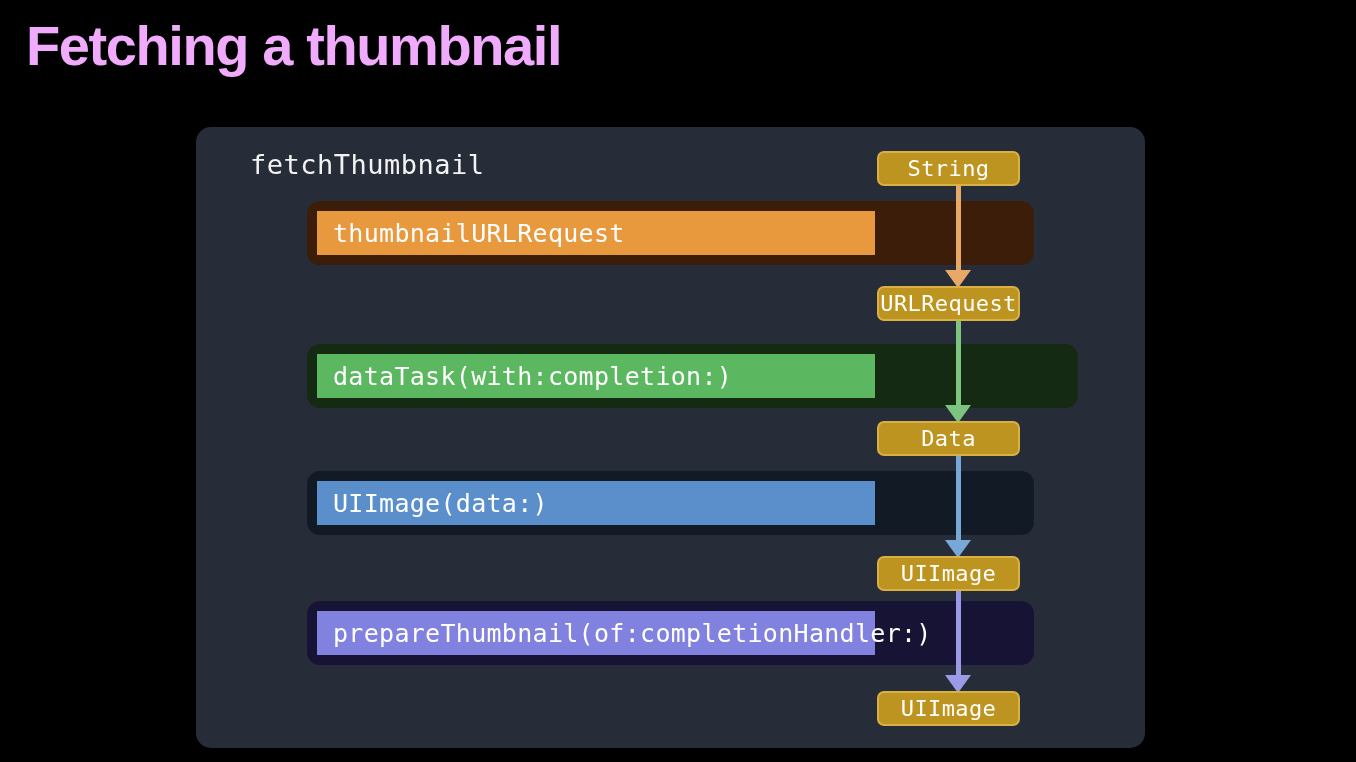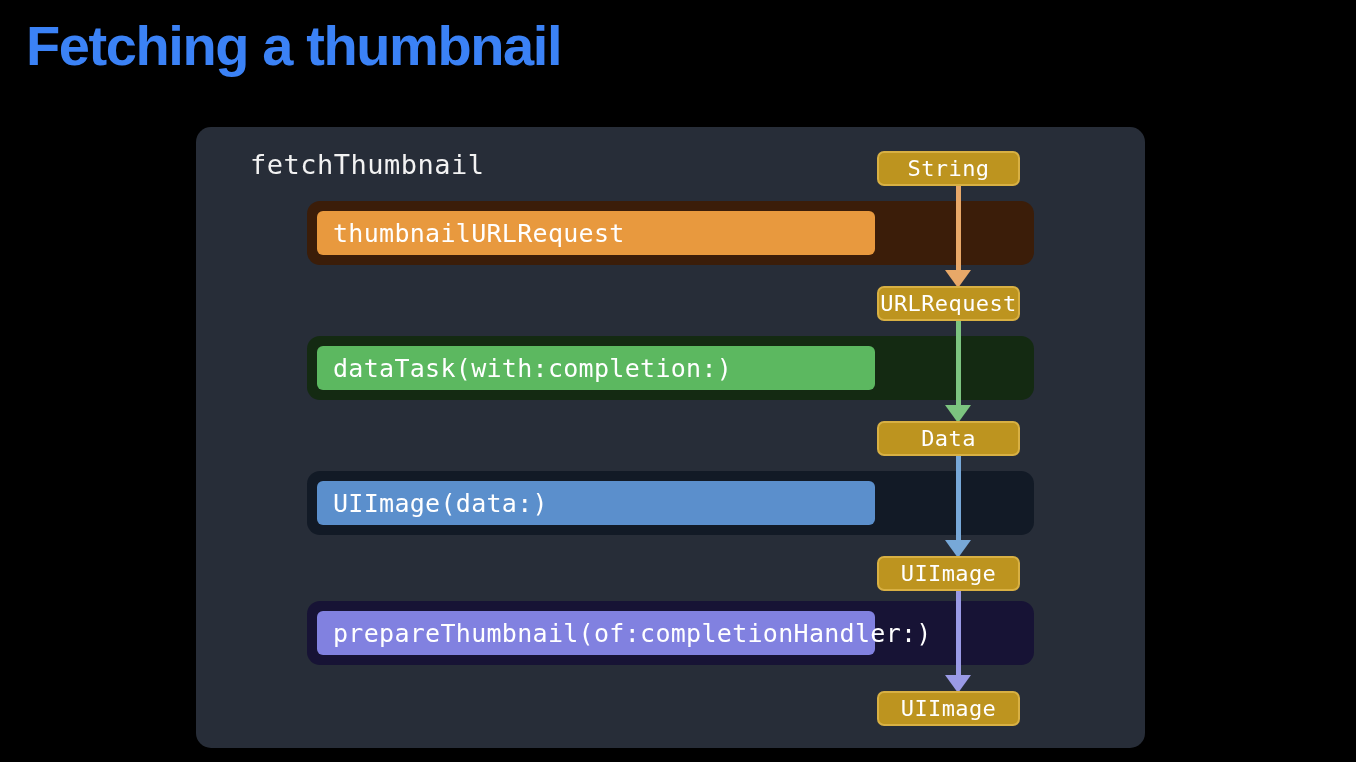--- a/index.html
+++ b/index.html
@@ -68,37 +68,37 @@
     width: 727px;
     height: 64px;
     border-radius: 13px;
   }
   .call-bar {
     position: absolute;
     left: 10px;
     top: 10px;
     width: 558px;
     height: 44px;
-    border-radius: 6px;
+    border-radius: 0;
     box-sizing: border-box;
     display: flex;
     align-items: center;
   }
   .call-bar .call-label {
     color: #ffffff;
     font-family: "DejaVu Sans Mono", monospace;
     font-size: 25px;
     letter-spacing: 0.3px;
     padding-left: 16px;
     white-space: nowrap;
   }
 
   
   .row-0 { top: 74px; }
-  .row-1 { top: 209px; }
+  .row-1 { top: 217px; padding-left: 44px; }
   .row-2 { top: 344px; }
   .row-3 { top: 474px; }
 
   
   .type-chip {
     position: absolute;
     left: 681px;
     width: 143px;
     height: 35px;
     box-sizing: border-box;
@@ -151,21 +151,21 @@
   .arrow-0 { top: 58px;  height: 103px; }
   .arrow-1 { top: 193px; height: 103px; }
   .arrow-2 { top: 328px; height: 103px; }
   .arrow-3 { top: 463px; height: 103px; }
 </style>
 </head>
 <body style="background-color: rgb(0, 0, 0);">
 
 <div id="slide" style="background-color: rgb(0, 0, 0);">
 
-  <div id="slide-title" style="color: #3b82f6;">Fetching a thumbnail</div>
+  <div id="slide-title" style="color: #f0abfc;">Fetching a thumbnail</div>
 
   <div id="diagram-panel" style="background-color: rgb(39, 45, 56); margin-top: 21px;">
 
     <div id="function-label">fetchThumbnail</div>
 
     <div class="call-track row-0" style="background-color: rgb(59, 29, 9);">
       <div class="call-bar" style="background-color: rgb(232, 153, 62);">
         <span class="call-label">thumbnailURLRequest</span>
       </div>
     </div>

